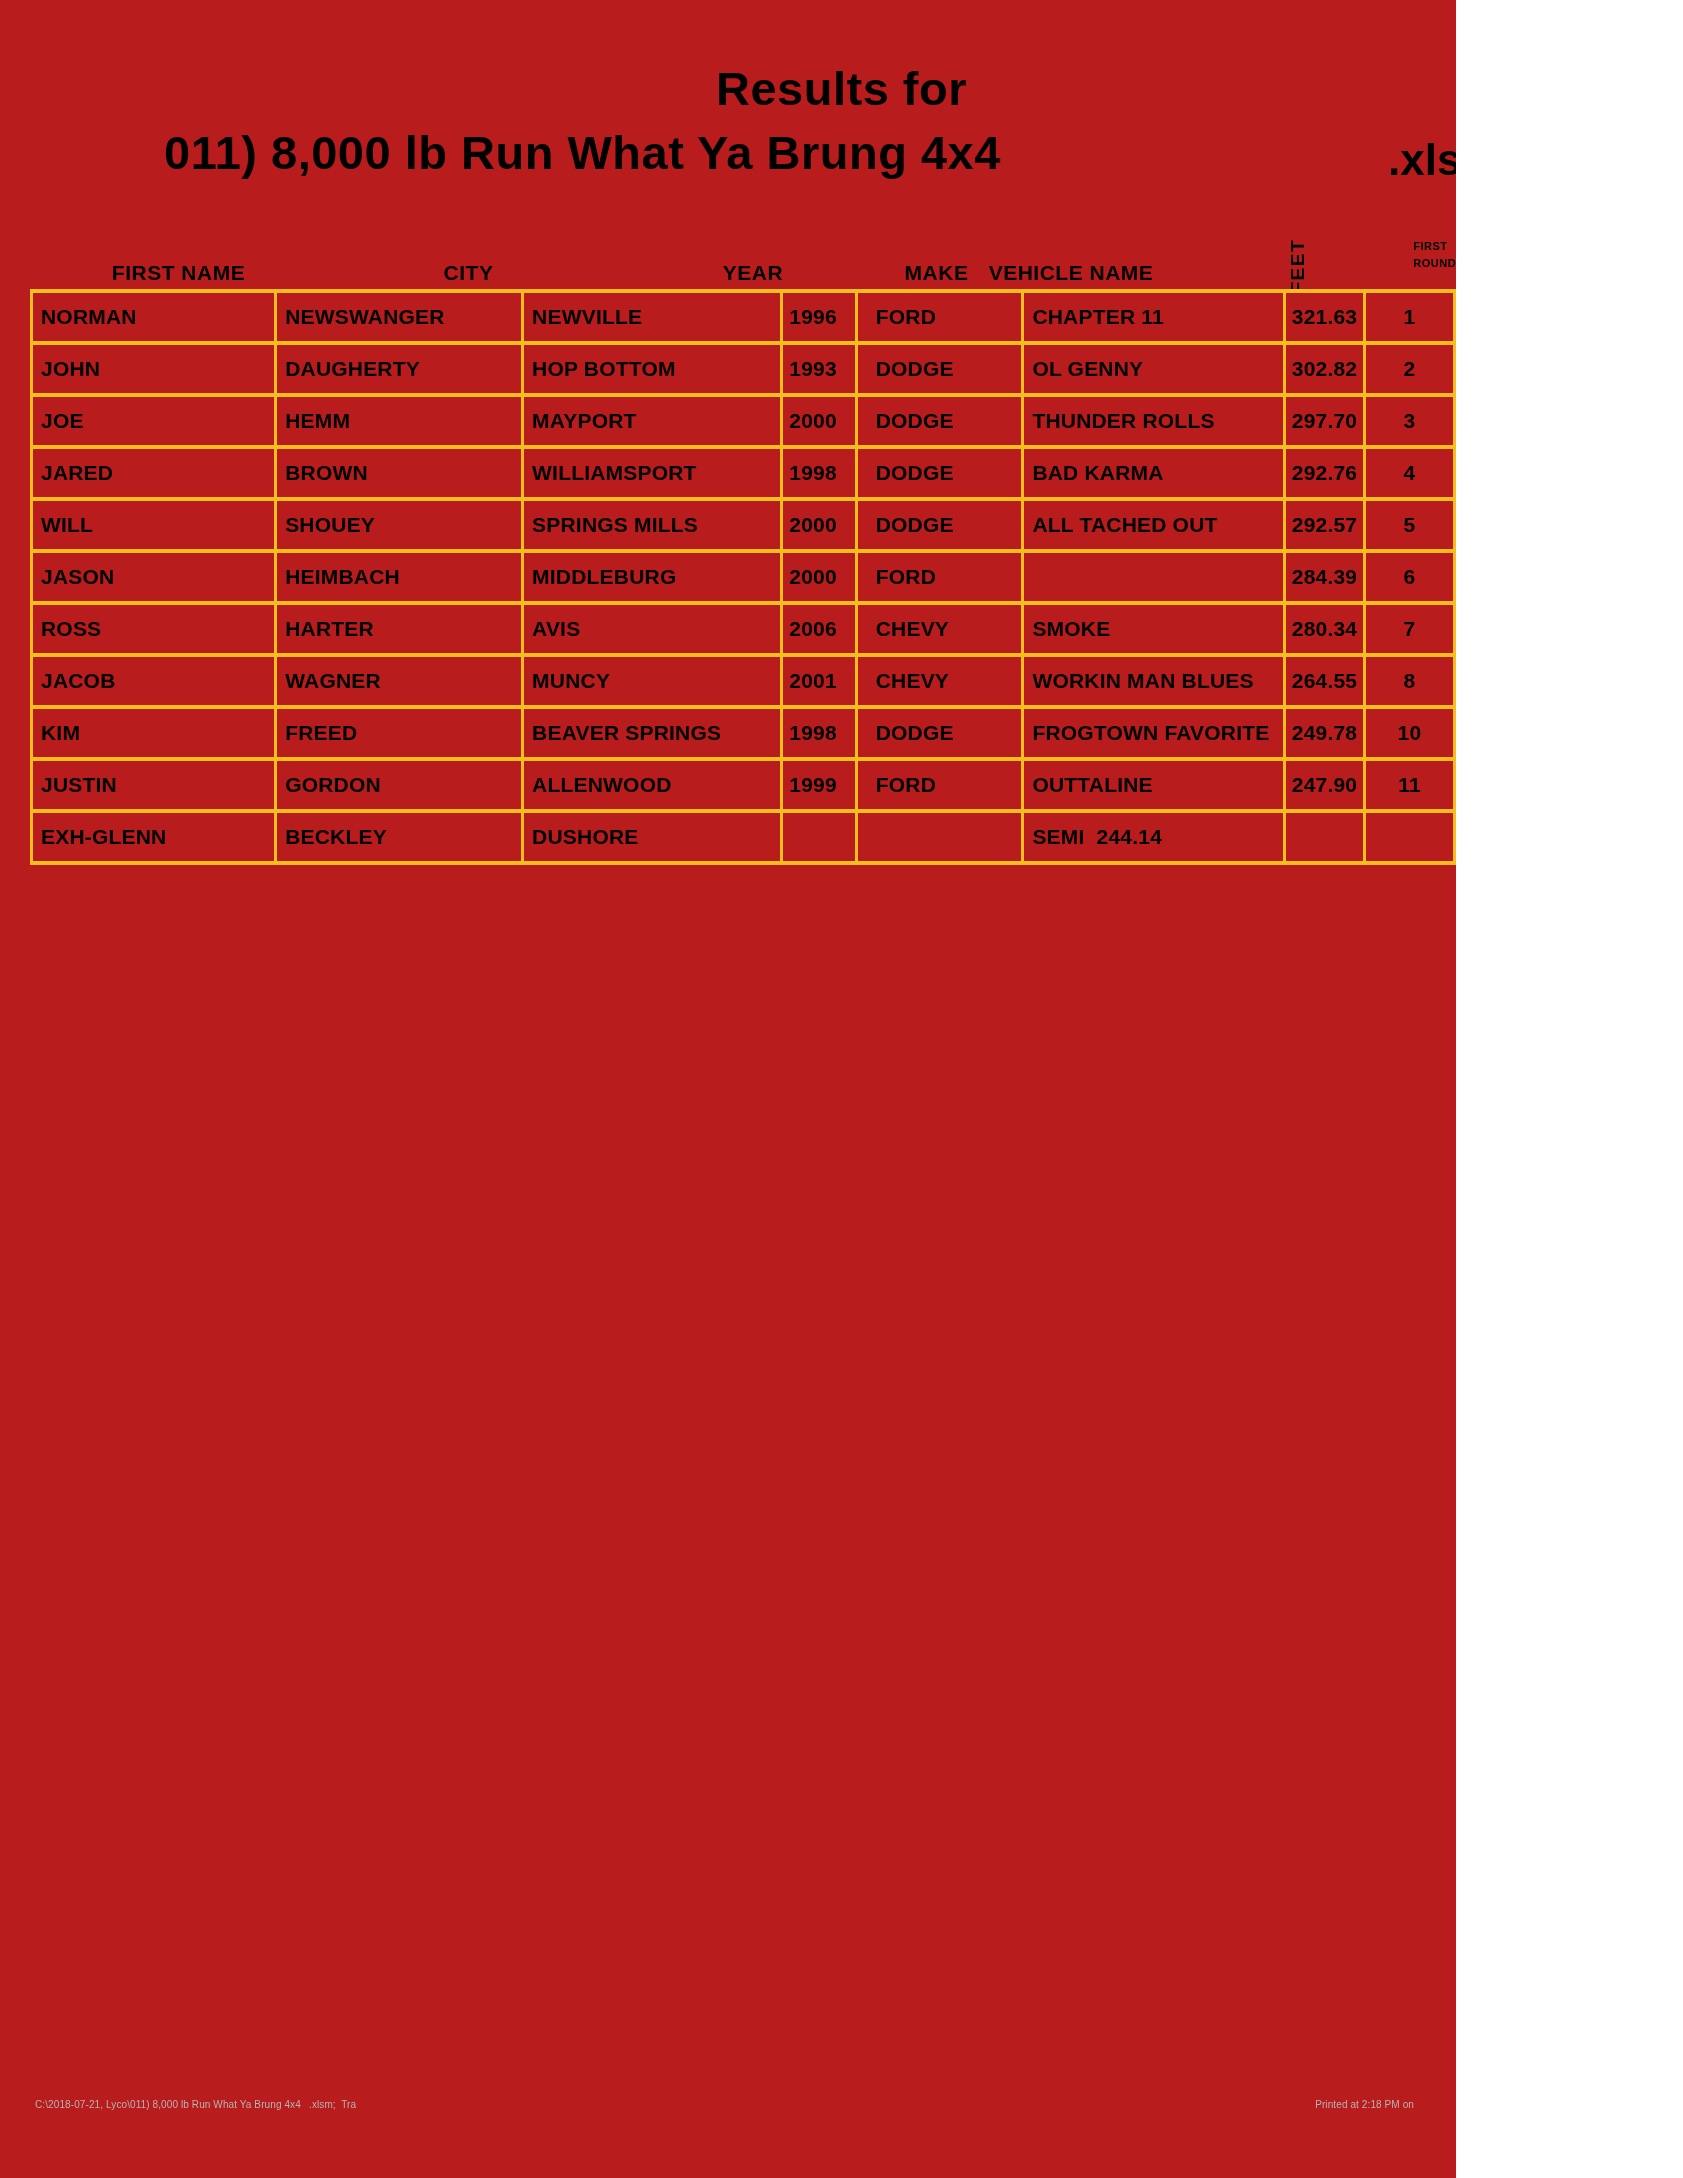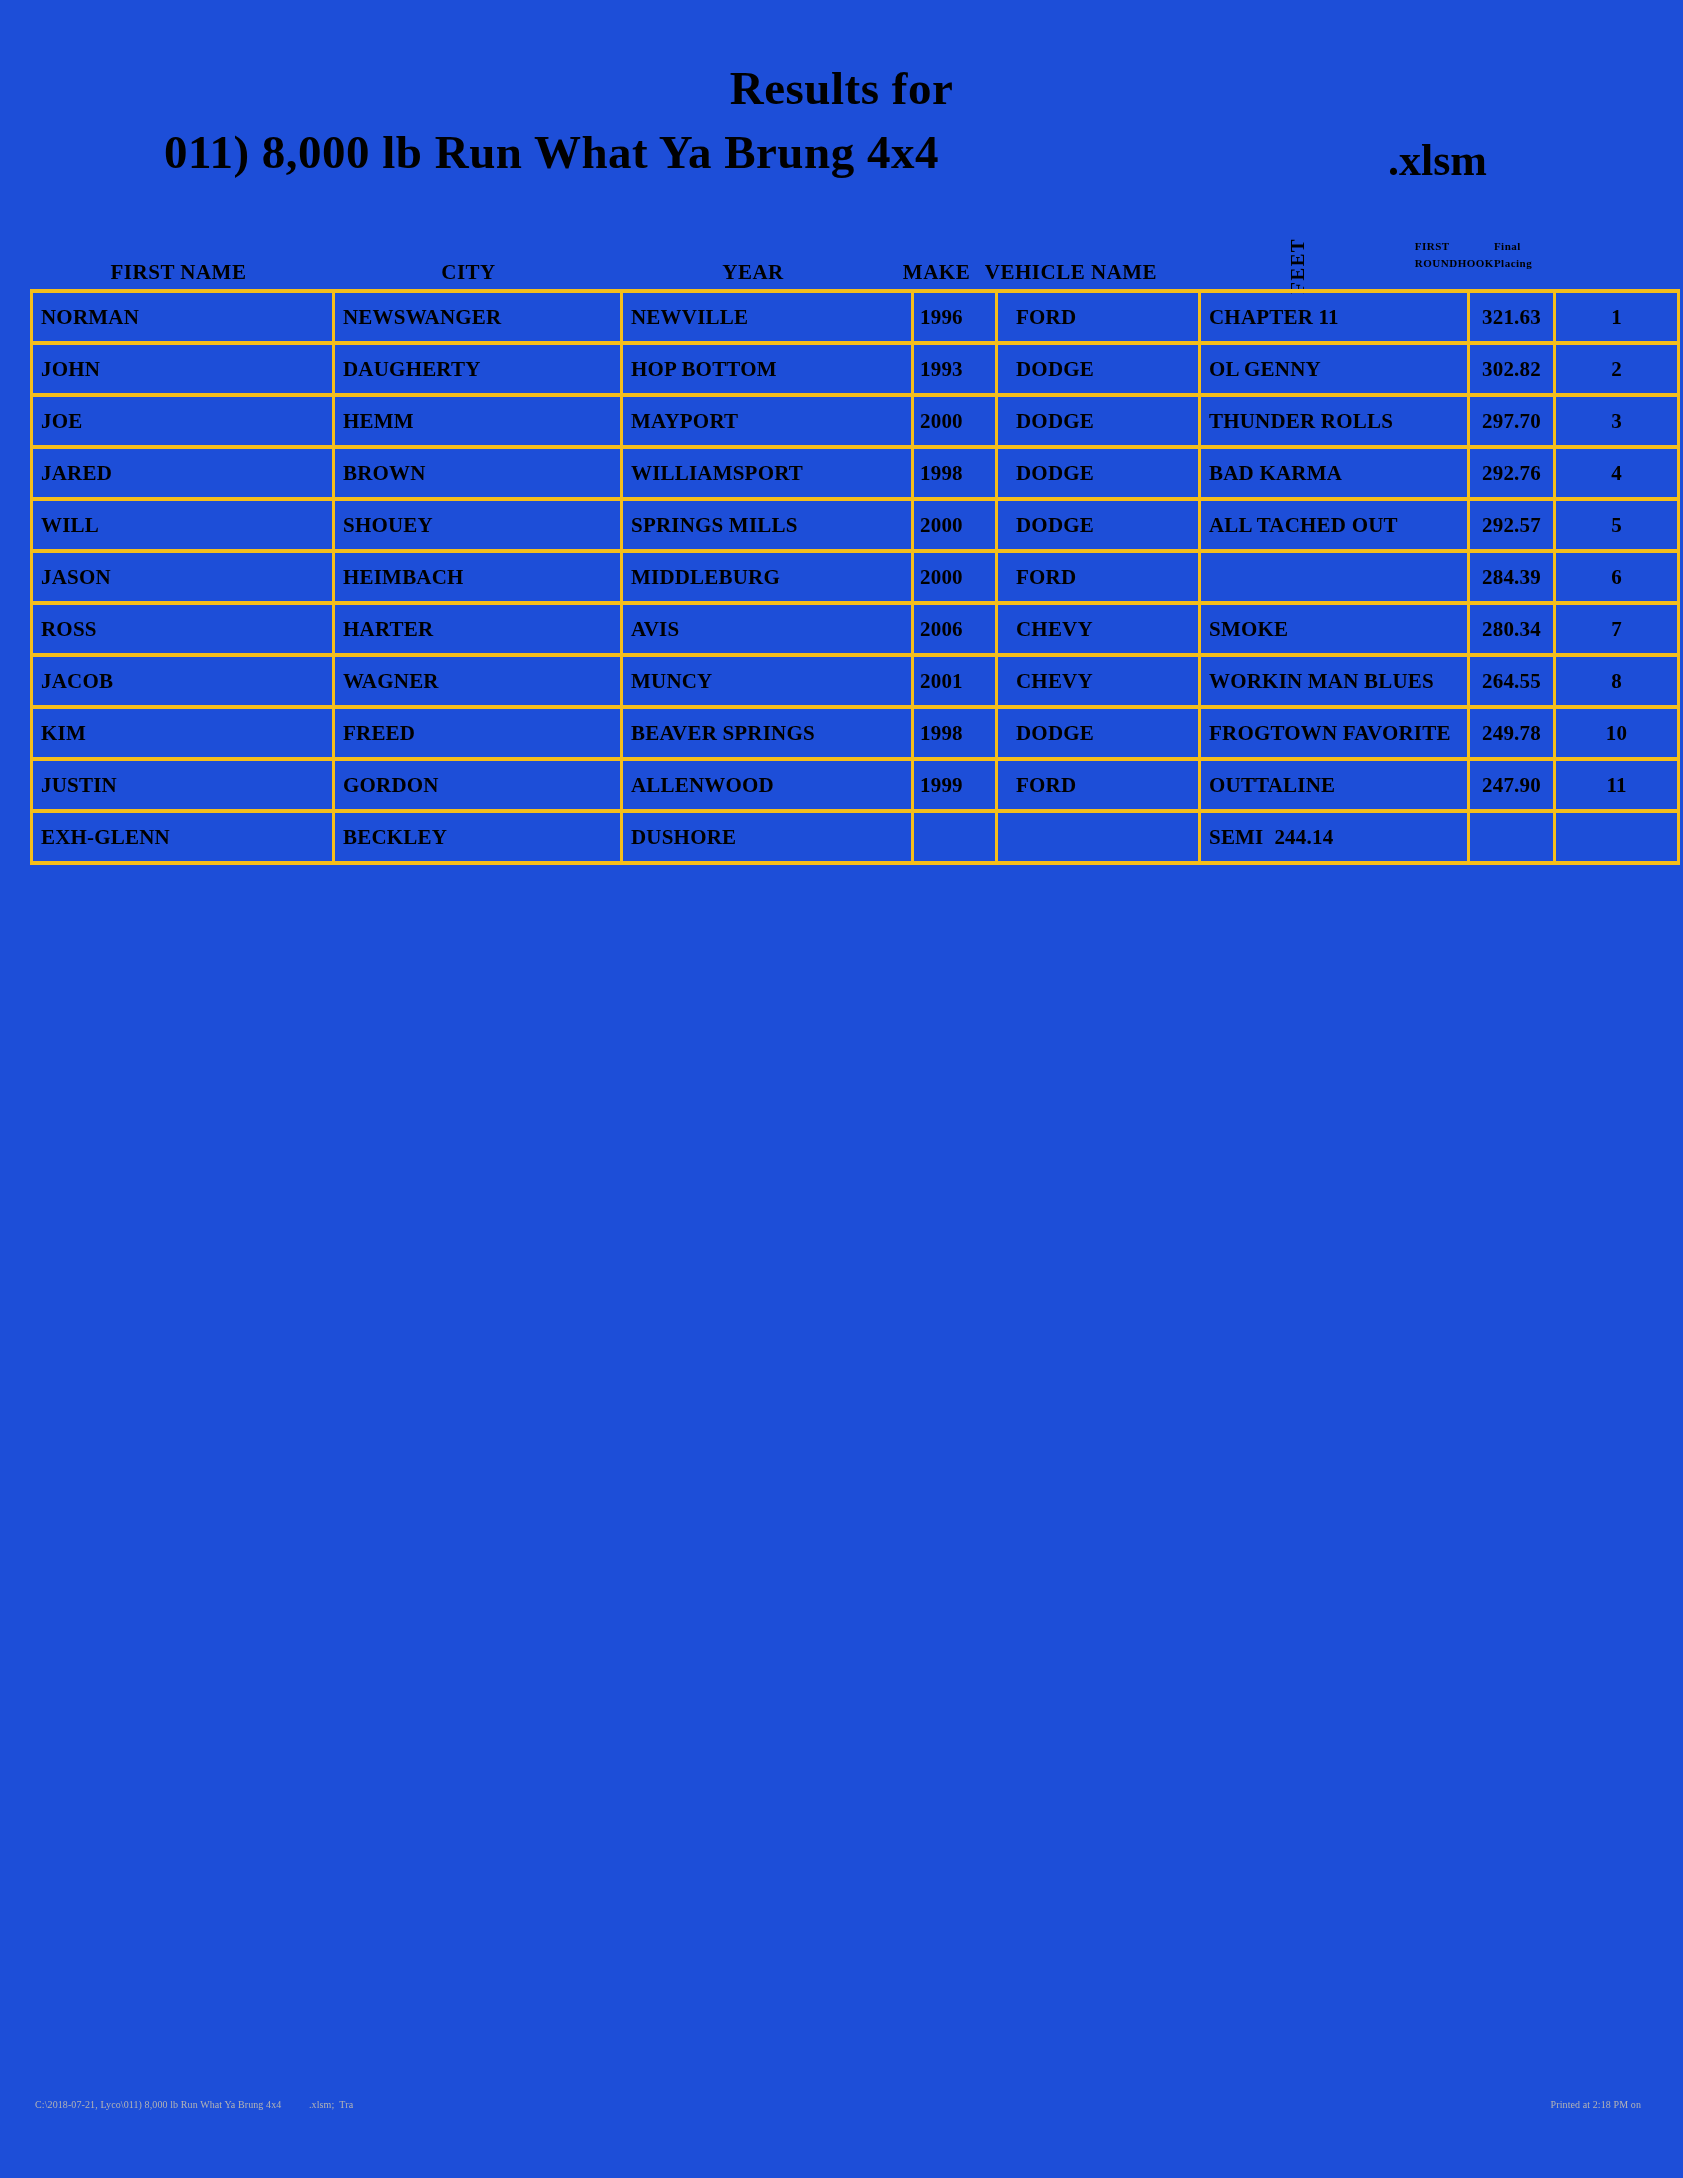--- a/index.html
+++ b/index.html
@@ -1,18 +1,18 @@
 <!DOCTYPE html>
 <html><head>
 <meta charset="utf-8">
 <style>
   html, body { margin:0; padding:0; background:#ffffff; }
   .page {
-    position:relative; width:1683px; height:2178px; background:#1d4ed8;
-    font-family:Liberation Serif, serif; color:#000; overflow:hidden;
+    position:relative; width:1456px; height:2178px; background:#b91c1c;
+    font-family:Liberation Sans, sans-serif; color:#000; overflow:hidden;
   }
   .title1 {
     position:absolute; top:61px; left:0; width:1683px; text-align:center;
     font-size:47px; font-weight:bold; letter-spacing:0.5px;
   }
   .title2 {
     position:absolute; top:125px; left:164px;
     font-size:47px; font-weight:bold; letter-spacing:0.5px; white-space:pre;text-align:center;
   }
   .xlsm {

